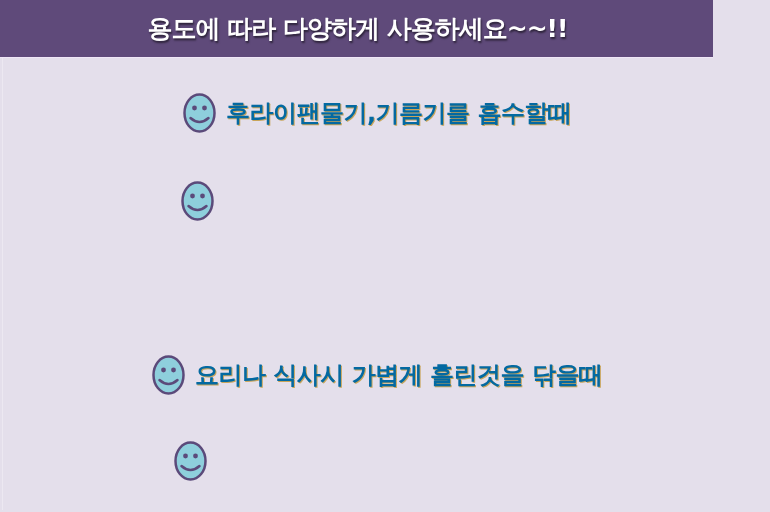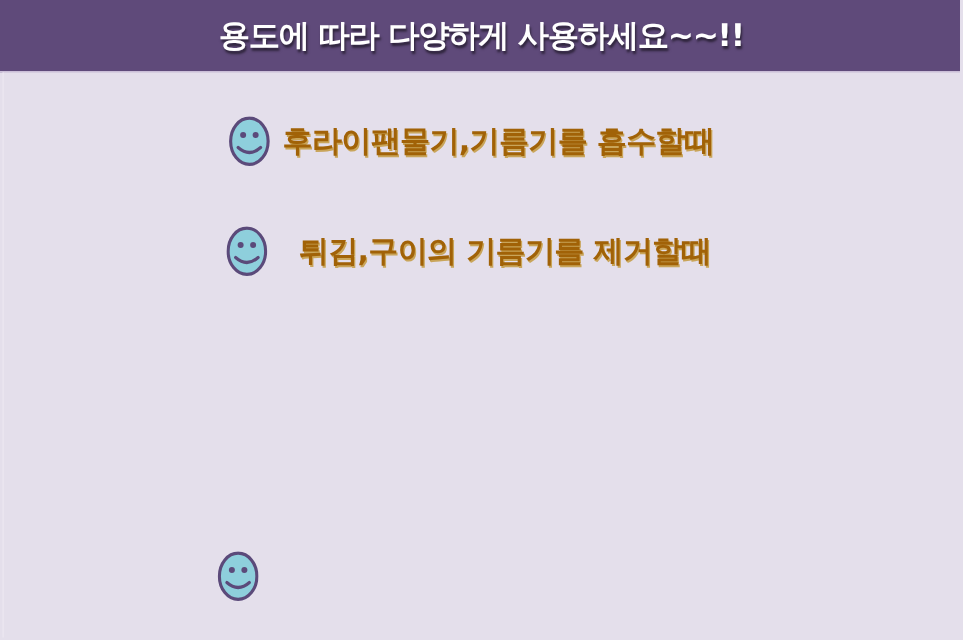--- a/index.html
+++ b/index.html
@@ -10,21 +10,21 @@
       width: 770px;
       height: 512px;
       overflow: hidden;
       background: #e4dfeb;
       font-family: "DejaVu Sans", "Liberation Sans", sans-serif;
       position: relative;
     }
     .header {
       position: absolute;
       left: 0; top: 0;
-      width: 768px;
+      width: 713px;
       height: 57px;
       background: #5f4a7a;
       display: flex;
       align-items: center;
       justify-content: center;
       border-bottom: 1px solid #efe6f7;
     }
     .header-title {
       color: #ffffff;
       font-weight: bold;
@@ -49,21 +49,21 @@
     }
     .smiley {
       width: 33px;
       height: 40px;
       flex: 0 0 auto;
       margin-right: 10px;
     }
     .row-text {
       font-weight: bold;
       font-size: 24px;
-      color: #a16207;
+      color: #0369a1;
       letter-spacing: -0.5px;
       white-space: nowrap;
       text-shadow: 1px 1px 0 #c9a55a;
       text-align: center;
     }
   </style>
 </head>
 <body>
 
 <div class="header">
@@ -82,24 +82,32 @@
     <span class="row-text">후라이팬물기,기름기를 흡수할때</span>
   </div>
 
   <div class="row" style="left:178px; top:120px;">
     <svg class="smiley" viewBox="0 0 33 40">
       <ellipse cx="16.5" cy="20" rx="15" ry="18.5" fill="#8ecfdc" stroke="#5b4a7a" stroke-width="2.5"></ellipse>
       <circle cx="11.5" cy="15" r="2.4" fill="#5b4a7a"></circle>
       <circle cx="21.5" cy="15" r="2.4" fill="#5b4a7a"></circle>
       <path d="M7.5 25 Q16.5 33 25.5 25" fill="none" stroke="#5b4a7a" stroke-width="2.5" stroke-linecap="round"></path>
     </svg>
-    <span class="row-text" style="margin-left:15px;">튀김,구이의 기름기를 제거할때</span>
   </div>
 
 
+  <div class="row" style="left:149px; top:294px;">
+    <svg class="smiley" viewBox="0 0 33 40">
+      <ellipse cx="16.5" cy="20" rx="15" ry="18.5" fill="#8ecfdc" stroke="#5b4a7a" stroke-width="2.5"></ellipse>
+      <circle cx="11.5" cy="15" r="2.4" fill="#5b4a7a"></circle>
+      <circle cx="21.5" cy="15" r="2.4" fill="#5b4a7a"></circle>
+      <path d="M7.5 25 Q16.5 33 25.5 25" fill="none" stroke="#5b4a7a" stroke-width="2.5" stroke-linecap="round"></path>
+    </svg>
+    <span class="row-text">요리나 식사시 가볍게 흘린것을 닦을때</span>
+  </div>
 
   <div class="row" style="left:171px; top:380px;">
     <svg class="smiley" viewBox="0 0 33 40">
       <ellipse cx="16.5" cy="20" rx="15" ry="18.5" fill="#8ecfdc" stroke="#5b4a7a" stroke-width="2.5"></ellipse>
       <circle cx="11.5" cy="15" r="2.4" fill="#5b4a7a"></circle>
       <circle cx="21.5" cy="15" r="2.4" fill="#5b4a7a"></circle>
       <path d="M7.5 25 Q16.5 33 25.5 25" fill="none" stroke="#5b4a7a" stroke-width="2.5" stroke-linecap="round"></path>
     </svg>
   </div>
 

